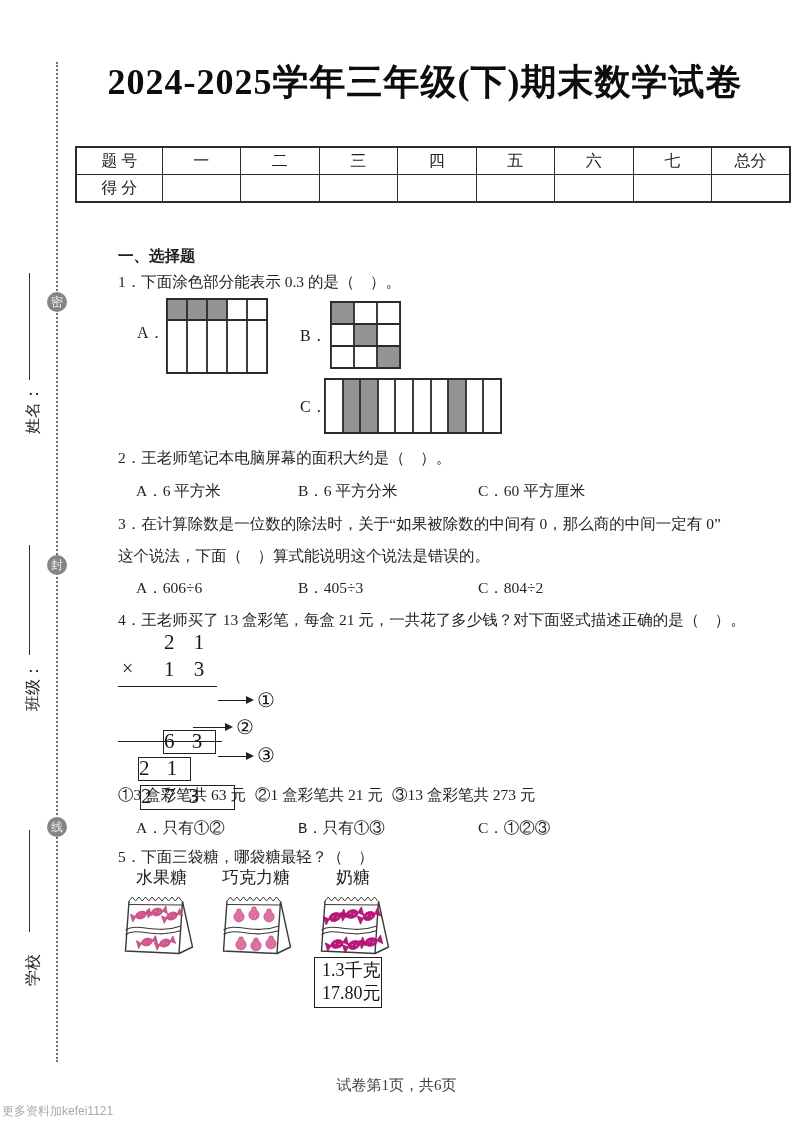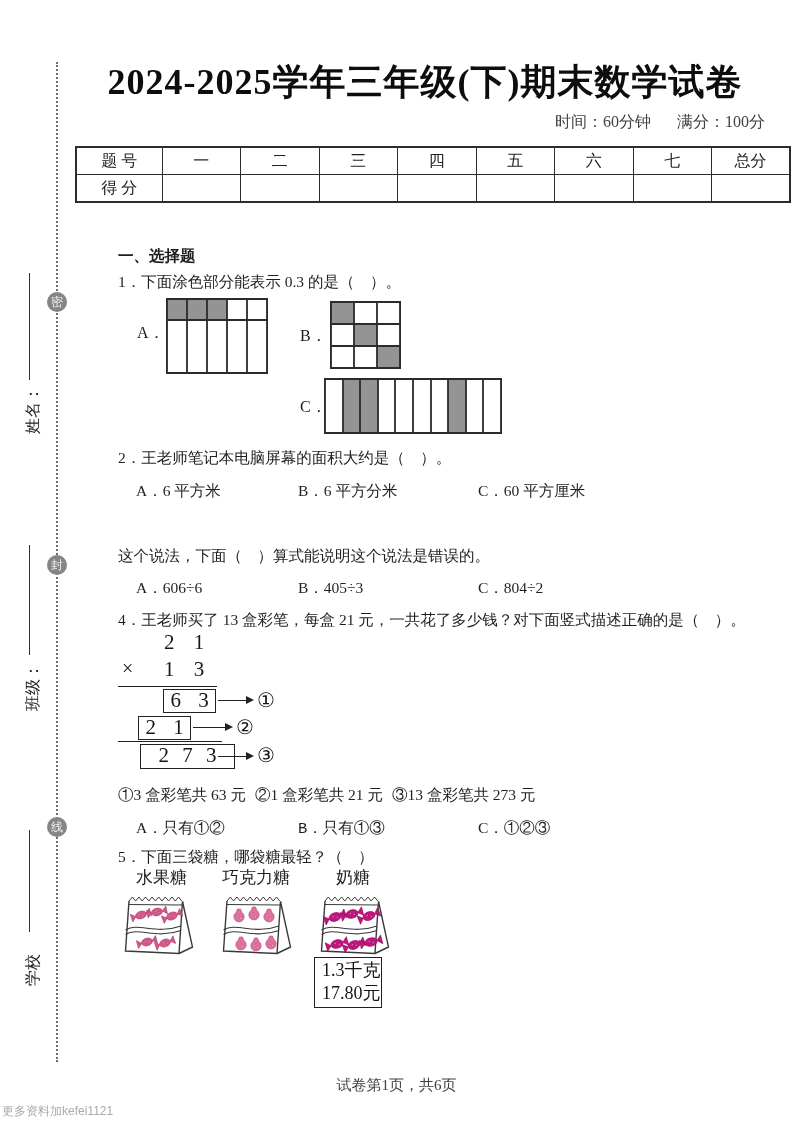--- a/index.html
+++ b/index.html
@@ -28,21 +28,21 @@
   .seal-circle{position:absolute;left:47px;width:20px;height:20px;border-radius:50%;background:#858585;
                color:#f4f4f4;font-size:12px;line-height:20px;text-align:center;}
   .vline{position:absolute;left:29px;width:0;border-left:1.6px solid #333;}
   .vlabel{position:absolute;font-size:16px;height:18px;line-height:18px;white-space:nowrap;
           transform:rotate(-90deg);color:#222;}
   
   .mult{position:absolute;left:118px;top:630px;width:185px;height:148px;font-size:21px;color:#161616;}
   .m-num{position:absolute;word-spacing:12px;letter-spacing:1px;white-space:pre;}
   .m-times{position:absolute;font-size:20px;}
   .m-line{position:absolute;border-top:1.7px solid #222;}
-  .m-box{position:absolute;border:1.6px solid #222;text-align:center;word-spacing:12px;line-height:21px;box-sizing:border-box;}
+  .m-box{position:absolute;border:1.6px solid #222;text-align:left;word-spacing:12px;line-height:21px;box-sizing:border-box;margin-top:41px;}
   .m-arrow{position:absolute;border-top:1.7px solid #222;}
   .m-arrow:after{content:"";position:absolute;right:-2px;top:-5px;width:0;height:0;
                  border-left:8px solid #222;border-top:4px solid transparent;border-bottom:4px solid transparent;}
   .m-mark{position:absolute;font-size:20px;}
   
   .bag-name{position:absolute;font-size:17px;white-space:nowrap;color:#222;text-align:center;}
   .bag-svg{position:absolute;}
   .bag-box{position:absolute;border:1.8px solid #1f1f1f;font-size:18px;line-height:23px;
            padding:1px 0 0 7px;box-sizing:border-box;color:#161616;}
   
@@ -61,23 +61,20 @@
   <div class="seal-circle" style="top:817px;">线</div>
 
   <div class="vline" style="top:273px;height:107px;"></div>
   <div class="vlabel" style="left:9px;top:401px;width:48px;">姓名：</div>
   <div class="vline" style="top:545px;height:110px;"></div>
   <div class="vlabel" style="left:9px;top:678px;width:48px;">班级：</div>
   <div class="vline" style="top:830px;height:102px;"></div>
   <div class="vlabel" style="left:17px;top:961px;width:32px;">学校</div>
 
   <h1 class="title">2024-2025学年三年级(下)期末数学试卷</h1>
-  <div class="meta">
-    <span>时间：</span><span>60分钟</span><span class="gap"></span><span>满分：</span><span>100分</span>
-  </div>
 
   <table class="score-table">
     <colgroup>
         <col style="width:86px;">
         <col>
         <col>
         <col>
         <col>
         <col>
         <col>
@@ -162,20 +159,21 @@
         <div class="g-cell"></div>
         <div class="g-cell"></div>
       </div>
     </div>
 
   <div class="t" style="left:118px;top:448px;">2．王老师笔记本电脑屏幕的面积大约是（　）。</div>
   <div class="t" style="left:136px;top:481px;">A．6 平方米</div>
   <div class="t" style="left:298px;top:481px;">B．6 平方分米</div>
   <div class="t" style="left:478px;top:481px;">C．60 平方厘米</div>
 
+  <div class="t" style="left:118px;top:514px;">3．在计算除数是一位数的除法时，关于“如果被除数的中间有 0，那么商的中间一定有 0”</div>
   <div class="t" style="left:118px;top:546px;">这个说法，下面（　）算式能说明这个说法是错误的。</div>
   <div class="t" style="left:136px;top:578px;">A．606÷6</div>
   <div class="t" style="left:298px;top:578px;">B．405÷3</div>
   <div class="t" style="left:478px;top:578px;">C．804÷2</div>
 
   <div class="t" style="left:118px;top:610px;">4．王老师买了 13 盒彩笔，每盒 21 元，一共花了多少钱？对下面竖式描述正确的是（　）。</div>
 
   <div class="mult">
     <span class="m-num" style="left:46px;top:0;">2 1</span>
     <span class="m-times" style="left:4px;top:27px;">×</span>

